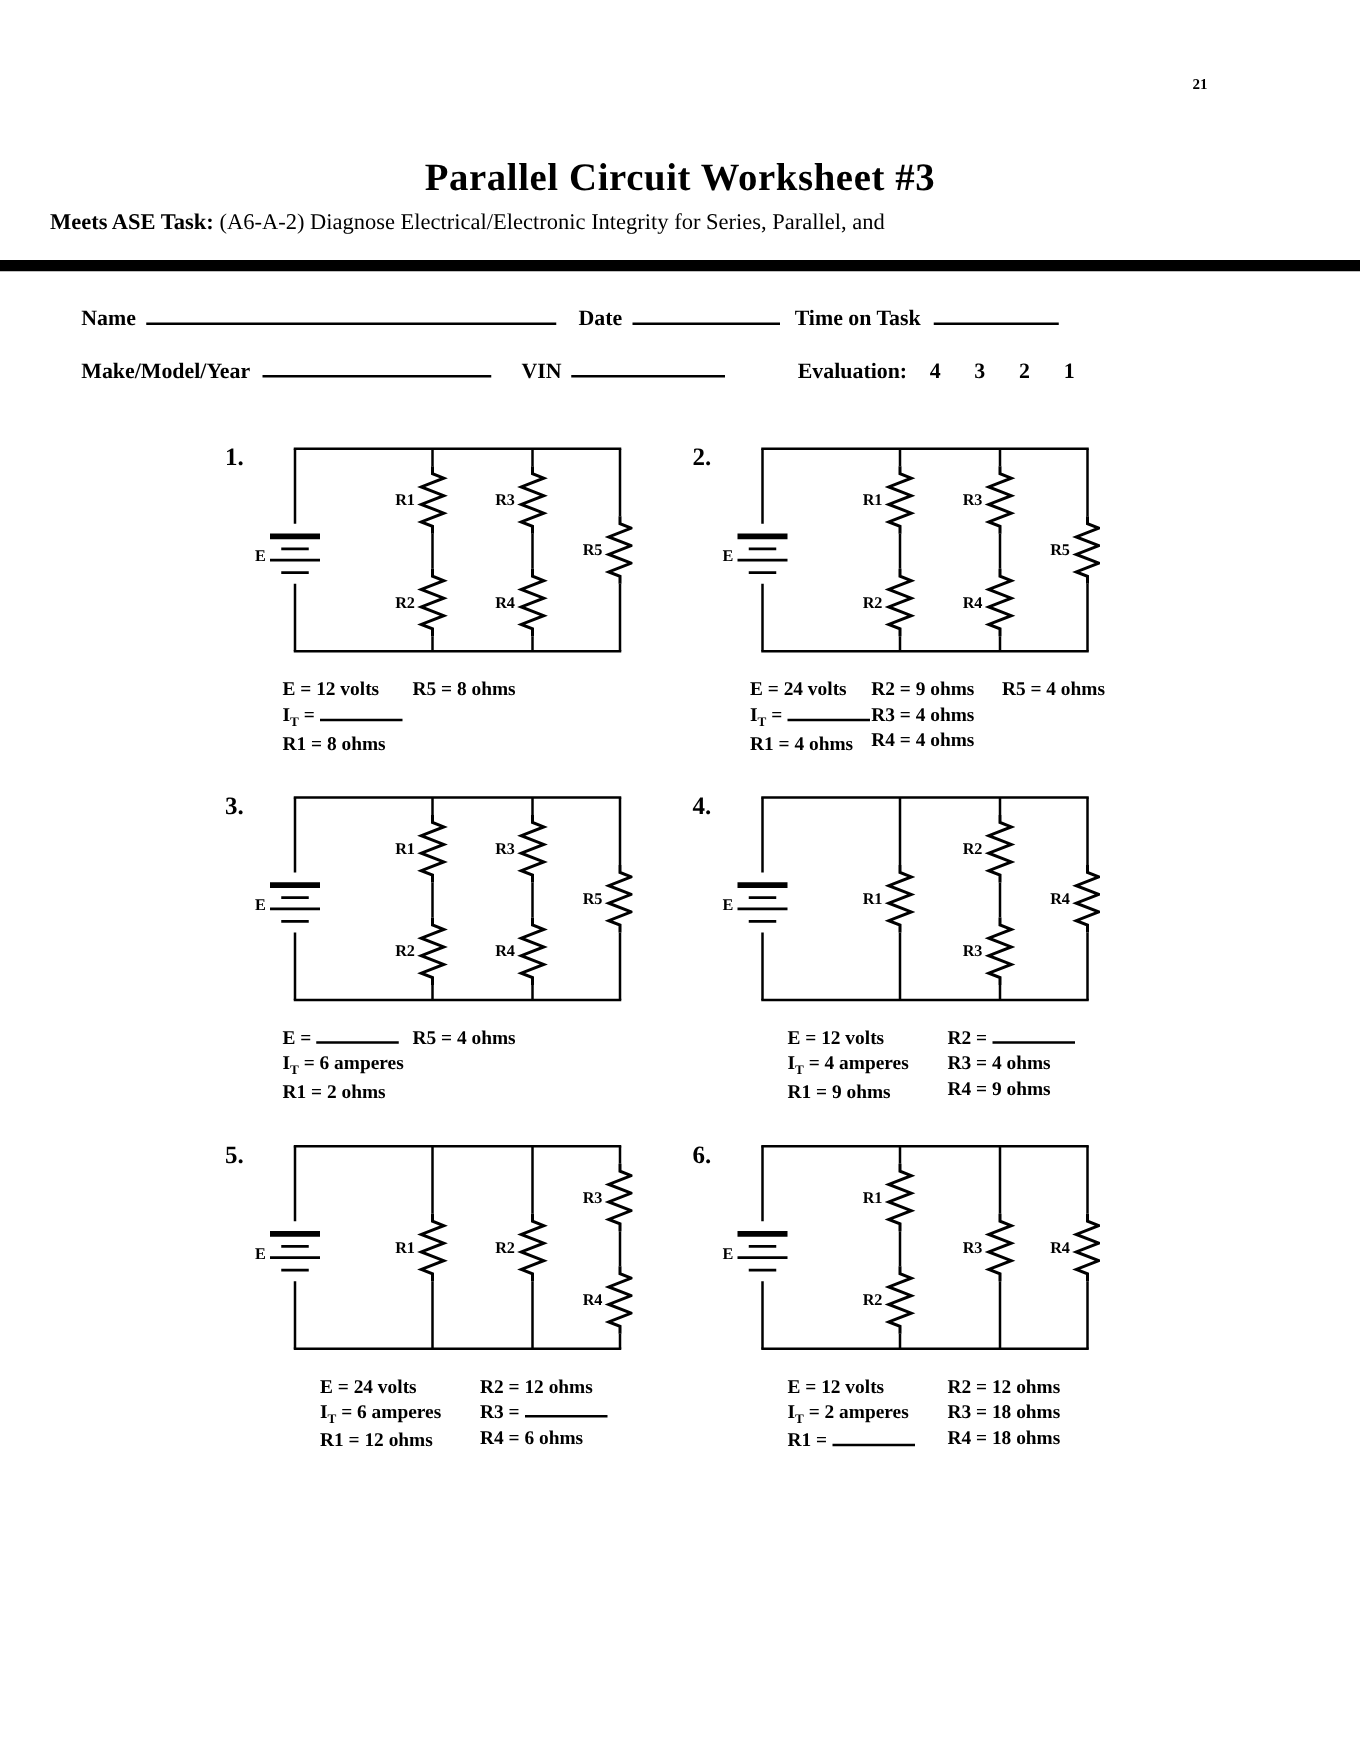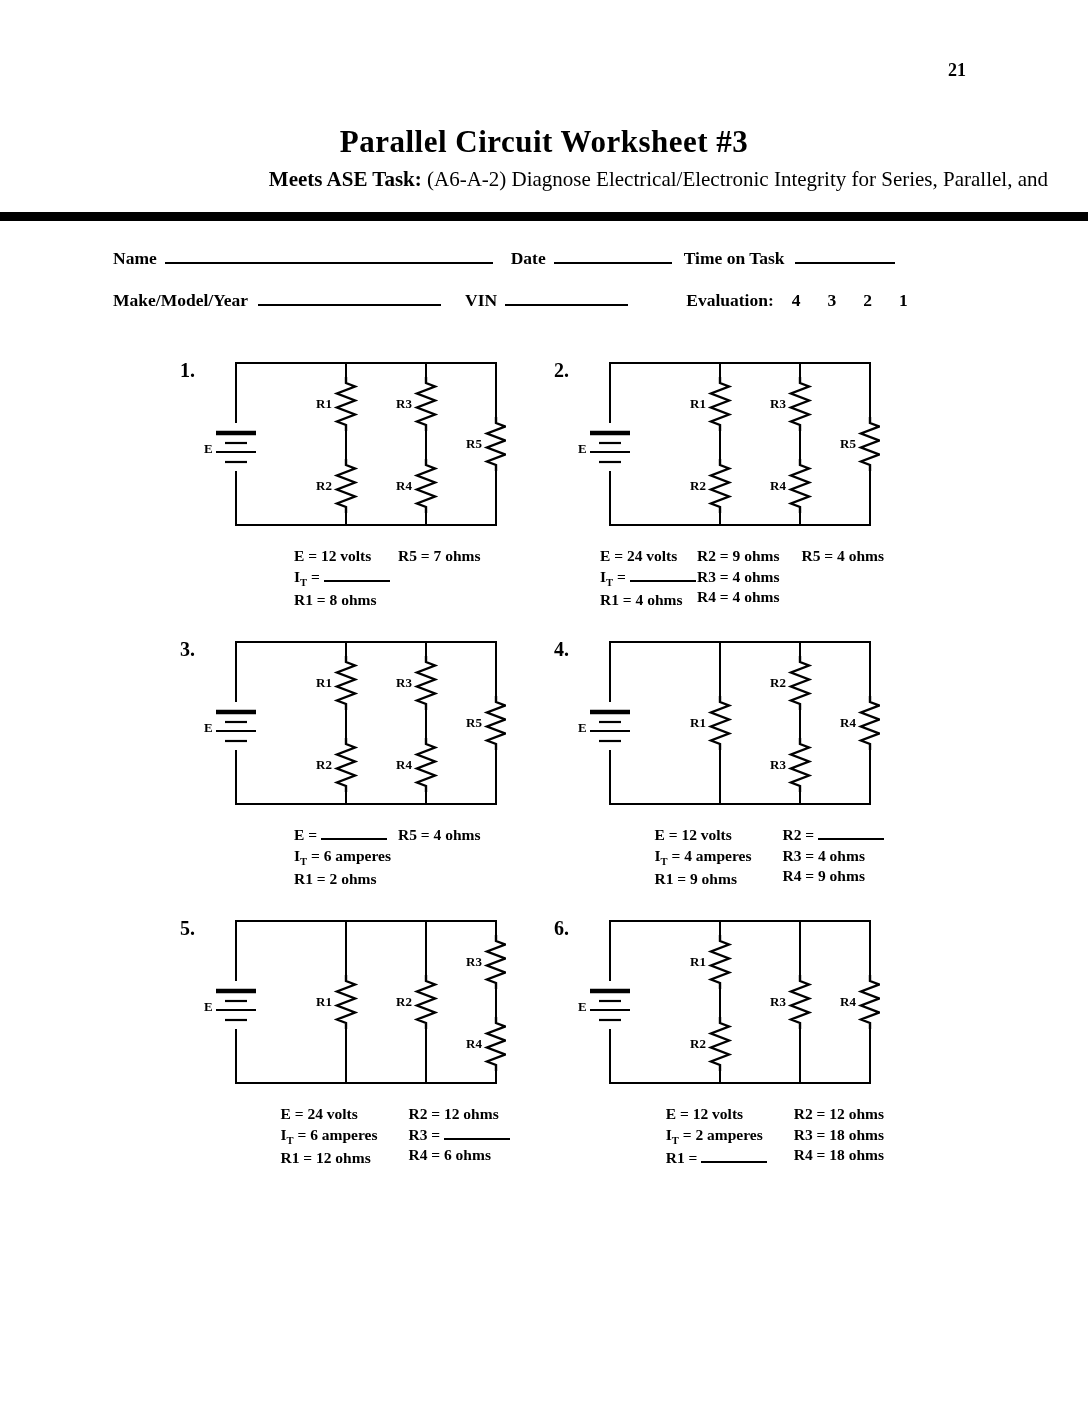--- a/index.html
+++ b/index.html
@@ -1,45 +1,45 @@
 <!DOCTYPE html>
 <html><head>
 <meta charset="utf-8">
 <style>
   html,body{margin:0;padding:0;}
   body{
     width:1088px;height:1408px;background:#ffffff;color:#000;
     font-family:"Liberation Serif","DejaVu Serif",serif;
     position:relative;overflow:hidden;
   }
-  .page-number{position:absolute;top:60px;right:122px;font-size:18px;font-weight:bold;}
+  .page-number{position:absolute;top:60px;right:122px;font-size:12px;font-weight:bold;}
   .title{margin:0;padding-top:124px;text-align:center;font-size:31px;font-weight:bold;letter-spacing:.5px;}
-  .subtitle{margin:4px 40px 0;text-align:right;font-size:21px;line-height:1.45;}
+  .subtitle{margin:4px 40px 0;text-align:left;font-size:18px;line-height:1.45;}
   .subtitle b{font-weight:bold;}
   .rule{width:100%;height:9px;background:#000;margin-top:18px;}
-  .form-rows{margin:26px 0 0 113px;font-size:17.5px;}
+  .form-rows{margin:26px 0 0 65px;font-size:17.5px;}
   .form-row{display:flex;align-items:baseline;white-space:nowrap;}
   .form-row .lbl{font-weight:bold;}
   .row2{margin-top:20px;}
   .fline{display:inline-block;border-bottom:2px solid #000;height:15px;}
   .name-line{width:328px;margin-left:8px;}
   .date-lbl{margin-left:18px;}
   .date-line{width:118px;margin-left:8px;}
   .tot-lbl{margin-left:12px;}
   .tot-line{width:100px;margin-left:10px;}
   .mmy-line{width:183px;margin-left:10px;}
   .vin-lbl{margin-left:24px;}
   .vin-line{width:123px;margin-left:8px;}
   .eval-lbl{margin-left:58px;}
   .eval-opts{display:inline-flex;gap:27px;margin-left:18px;font-weight:bold;}
   .grid{margin:44px 0 0 180px;display:grid;grid-template-columns:330px 330px;column-gap:44px;row-gap:24px;}
   .circuit{position:relative;}
   .cnum{position:absolute;left:0;top:4px;font-size:20px;font-weight:bold;}
   svg.diagram{display:block;margin-left:24px;}
-  .values{display:flex;margin-top:5px;font-size:15.5px;font-weight:bold;line-height:1.32;justify-content:flex-end;}
+  .values{display:flex;margin-top:5px;font-size:15.5px;font-weight:bold;line-height:1.32;}
   .values.cols3{margin-left:46px;}
   .values.cols2{margin-left:76px;}
   .vcol{white-space:nowrap;}
   .cols3 .vcol:nth-child(1){width:104px;}
   .cols3 .vcol:nth-child(2){width:112px;}
   .cols2 .vcol:nth-child(1){width:128px;}
   .vline sub{font-size:68%;}
   .blank{display:inline-block;width:66px;border-bottom:2px solid #000;height:12px;}
 </style>
 </head>
@@ -111,21 +111,21 @@
         <polyline points="292,62 292,68 301,71.5 283,78.5 301,85.5 283,92.5 301,99.5 283,106.5 292,110 292,116" fill="none" stroke="#000" stroke-width="2.4"></polyline>
         <text x="278" y="93" text-anchor="end" font-size="13" font-weight="bold" font-family="&quot;Liberation Serif&quot;,&quot;DejaVu Serif&quot;,serif">R5</text>
       </svg>
       <div class="values cols3">
         <div class="vcol">
           <div class="vline">E = 12 volts</div>
           <div class="vline">I<sub>T</sub> = <span class="blank"></span></div>
           <div class="vline">R1 = 8 ohms</div>
         </div>
         <div class="vcol">
-          <div class="vline">R5 = 7 ohms</div>
+          <div class="vline">R5 = 8 ohms</div>
         </div>
       </div>
     </div>
     <div class="circuit">
       <div class="cnum">2.</div>
       <svg width="302" height="186" viewBox="0 0 302 186" class="diagram">
         <line x1="31" y1="8" x2="293" y2="8" stroke="#000" stroke-width="2"></line>
         <line x1="31" y1="170" x2="293" y2="170" stroke="#000" stroke-width="2"></line>
         <line x1="32" y1="8" x2="32" y2="68" stroke="#000" stroke-width="2"></line>
         <line x1="32" y1="116" x2="32" y2="170" stroke="#000" stroke-width="2"></line>

